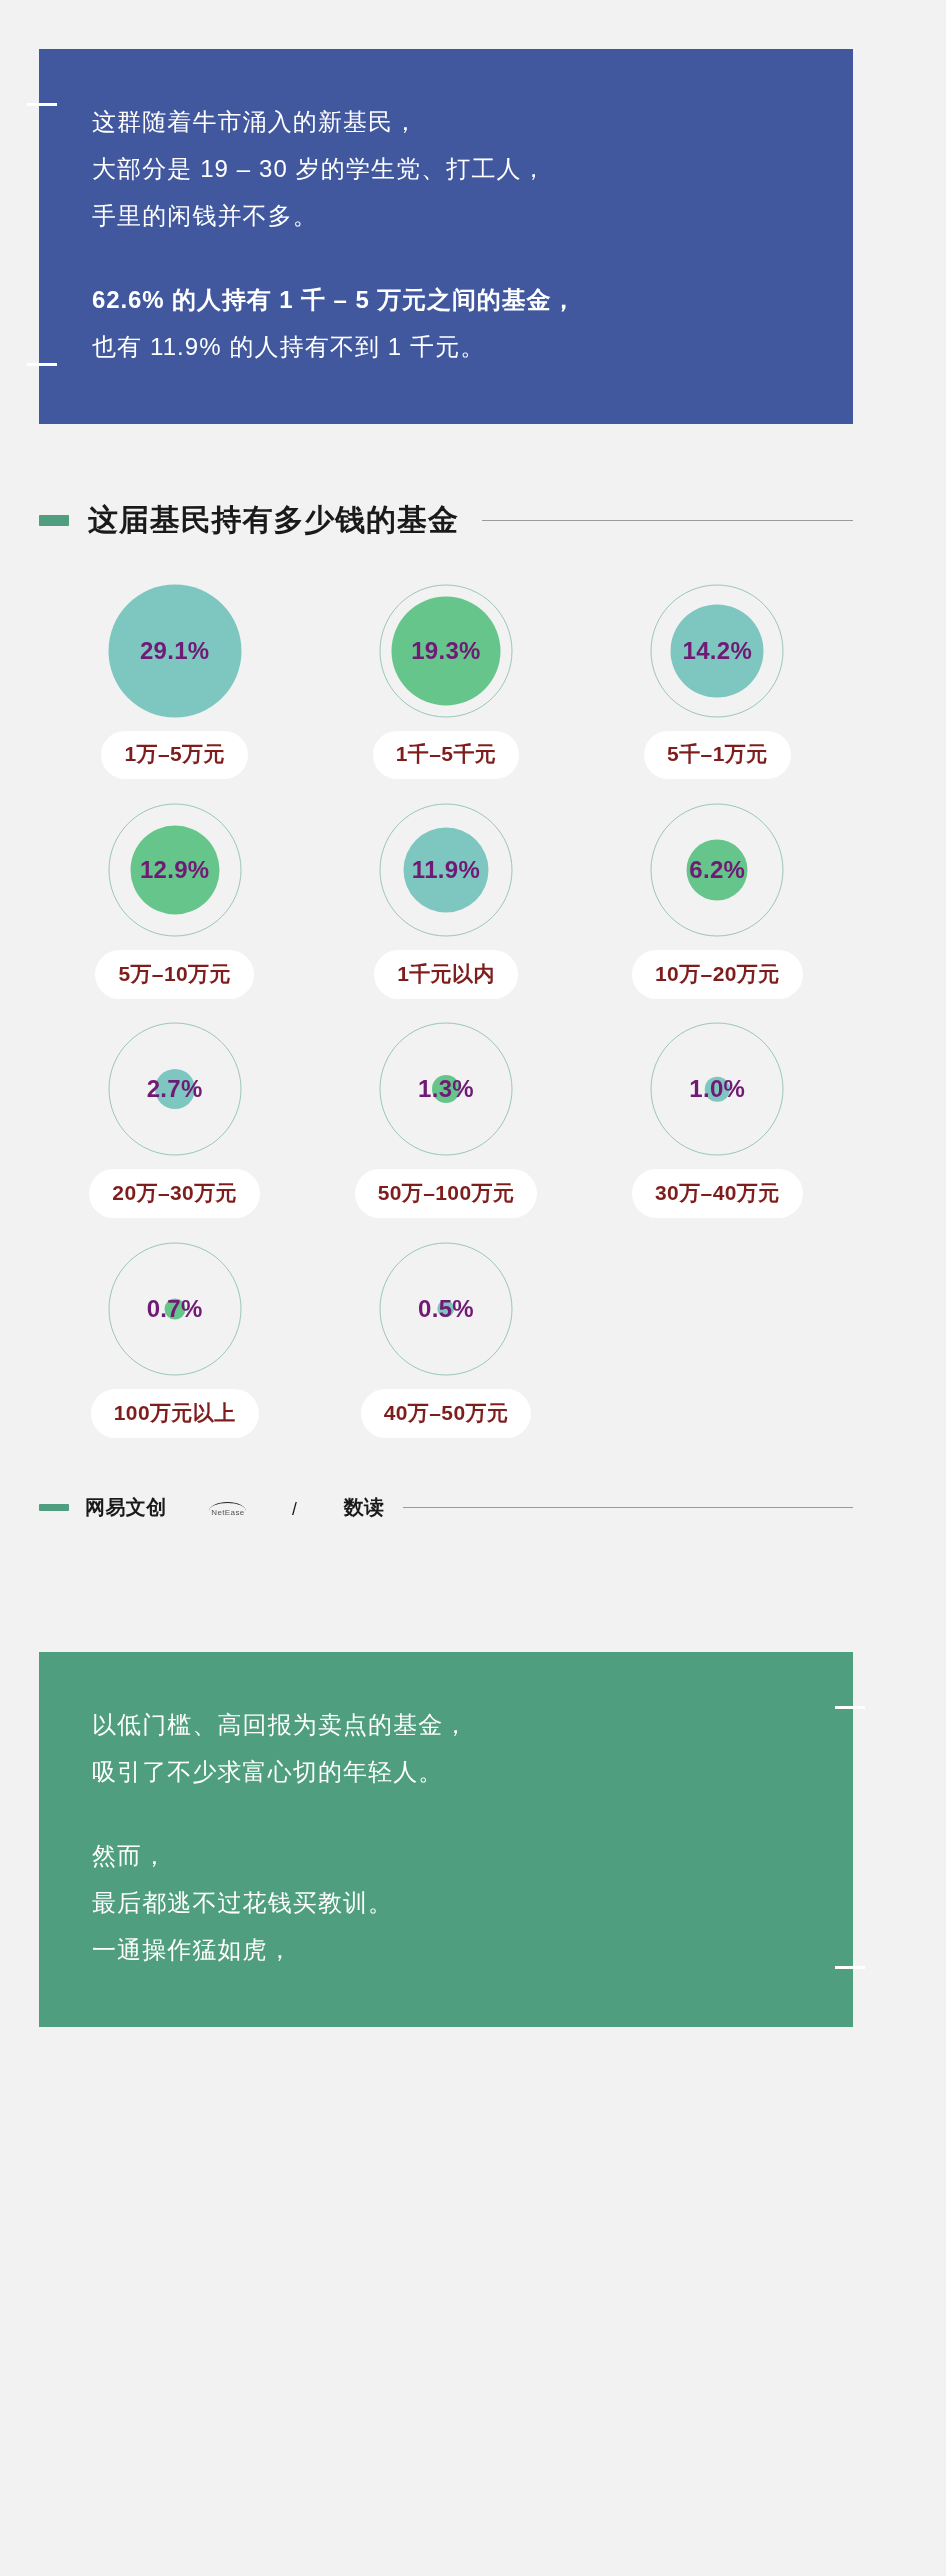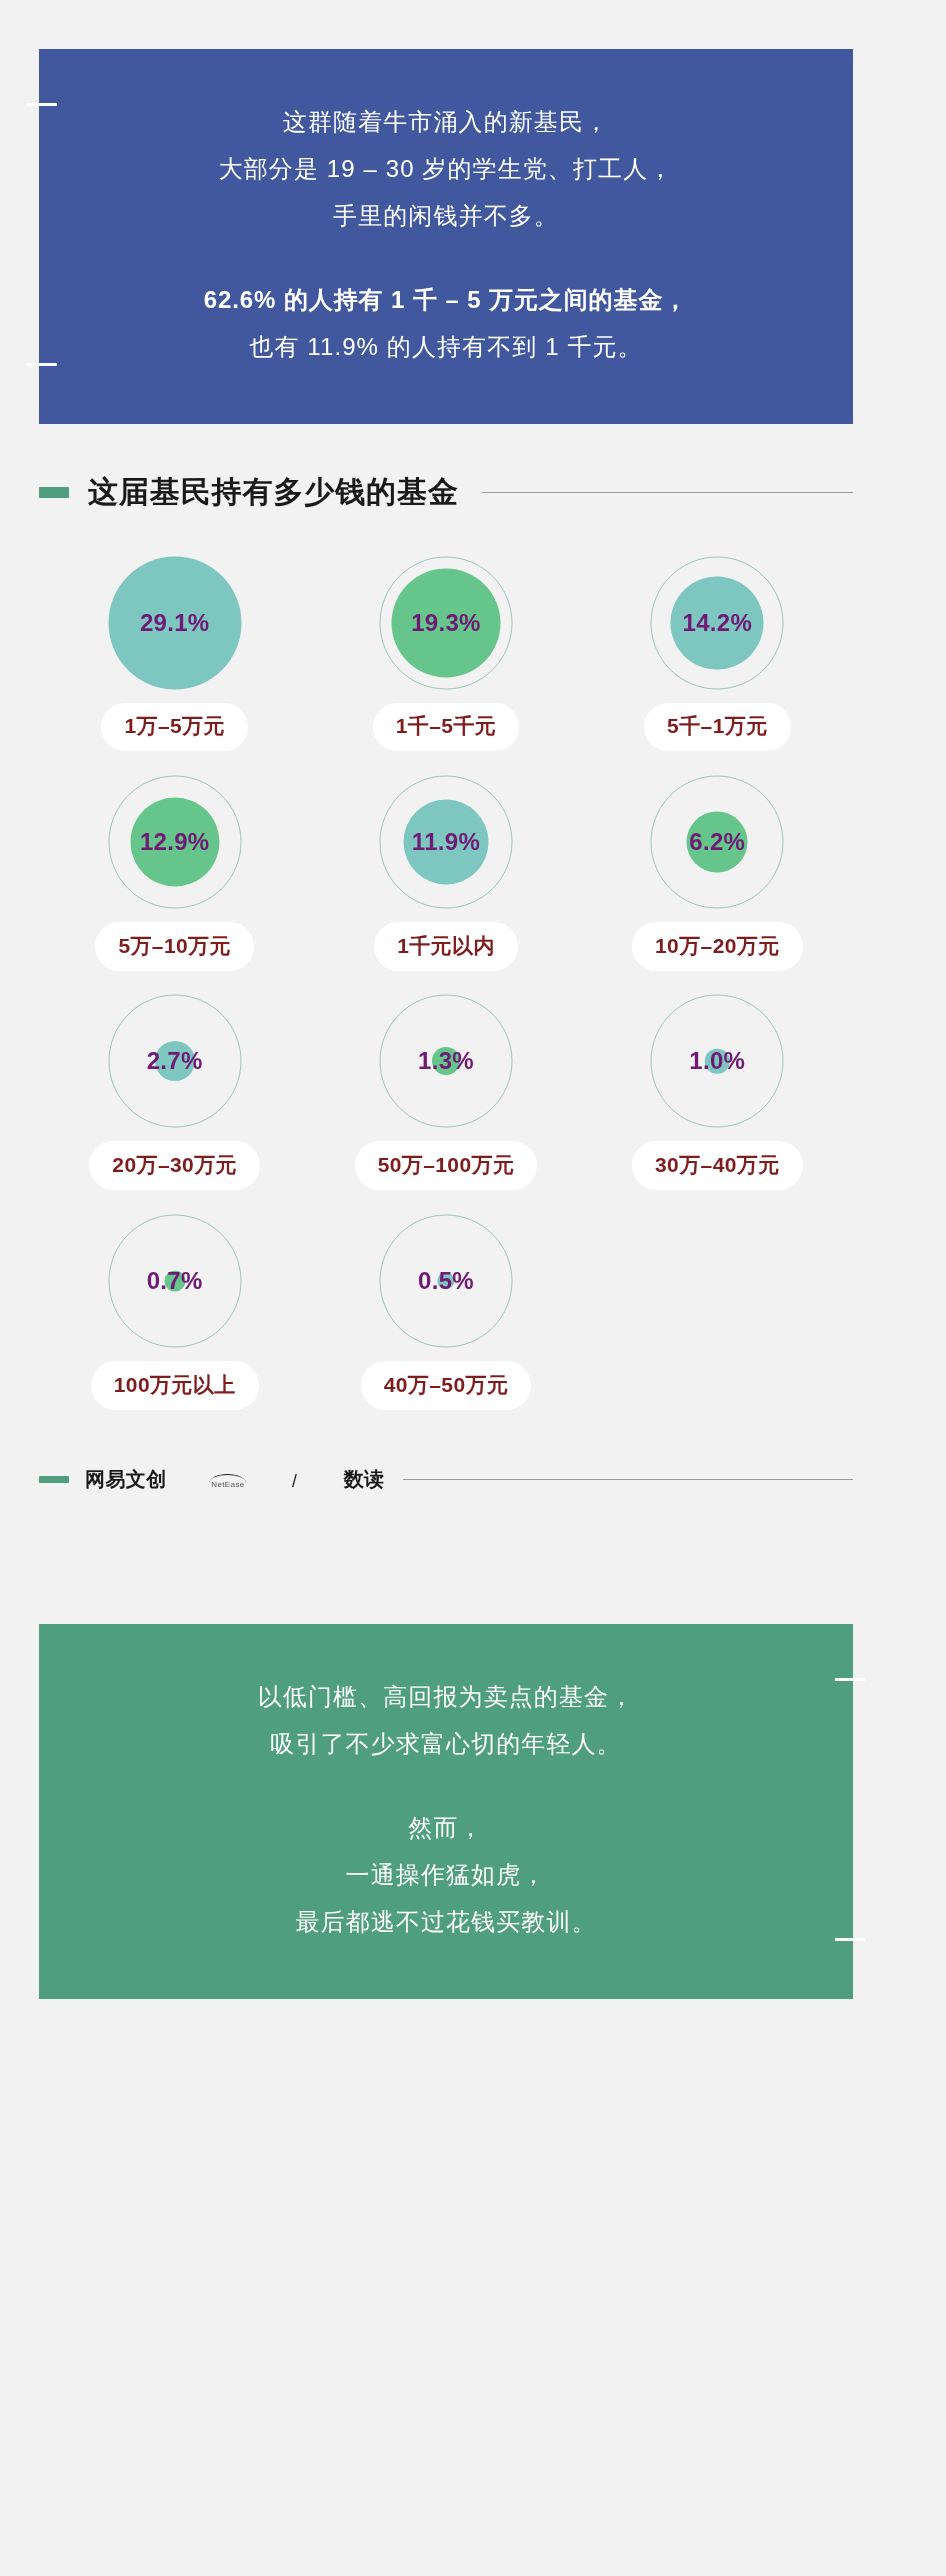--- a/index.html
+++ b/index.html
@@ -8,21 +8,20 @@
     background:#f2f2f2;
     font-family:"Liberation Sans","DejaVu Sans",sans-serif;
     -webkit-font-smoothing:antialiased;
   }
   .page{
     position:relative;
     width:892px;
     min-height:2576px;
     background:#f2f2f2;
     overflow:hidden;
-    text-align:center;
   }
 
   
   .quote-card{
     position:relative;
     margin:0 39px;
     padding:49px 53px 54px 53px;
     box-sizing:border-box;
   }
   .quote-card.blue{background:#41589f;}
@@ -48,21 +47,21 @@
   .mark.bl{left:-12.3px;bottom:58px;width:30px;height:2.6px;}
   .mark.tr{right:-12.3px;top:54px;width:30px;height:2.6px;}
   .mark.br{right:-12.3px;bottom:58px;width:30px;height:2.6px;}
 
   
   .chart-section{padding:0 39px;}
 
   .chart-head{
     display:flex;
     align-items:center;
-    margin-top:48px;
+    margin-top:76px;
     margin-bottom:26px;
   }
   .head-dash{
     width:30px;height:11.4px;background:#4e9e7f;border-radius:0.9px;
     flex:0 0 auto;margin-right:19px;
   }
   .chart-title{
     font-size:30px;
     font-weight:700;
     color:#1a1a1a;
@@ -317,20 +316,20 @@
     <span class="mark tr"></span>
     <span class="mark br"></span>
 
     <div>
       <div class="quote-line">以低门槛、高回报为卖点的基金，</div>
       <div class="quote-line">吸引了不少求富心切的年轻人。</div>
     </div>
     <div class="quote-gap"></div>
     <div>
       <div class="quote-line">然而，</div>
+      <div class="quote-line">最后都逃不过花钱买教训。</div>
       <div class="quote-line">一通操作猛如虎，</div>
-      <div class="quote-line">最后都逃不过花钱买教训。</div>
     </div>
   </div>
 
   <div class="bottom-gap"></div>
 </div>
 
 
 </body></html>

